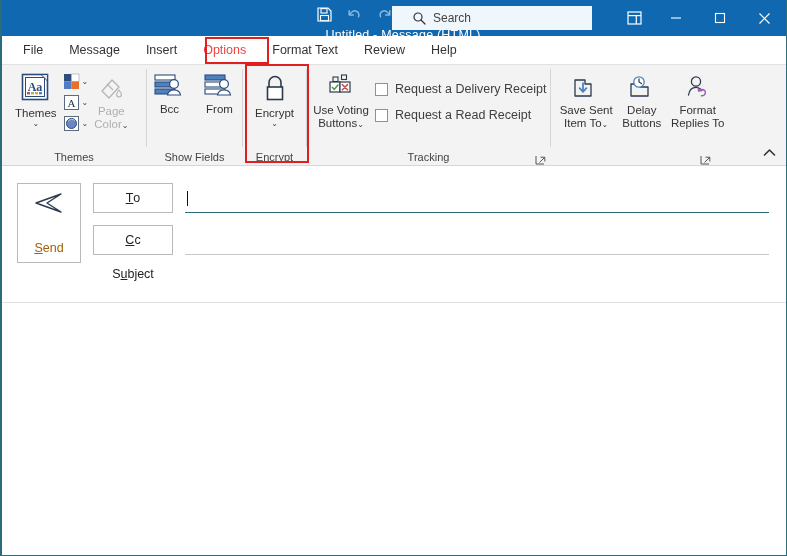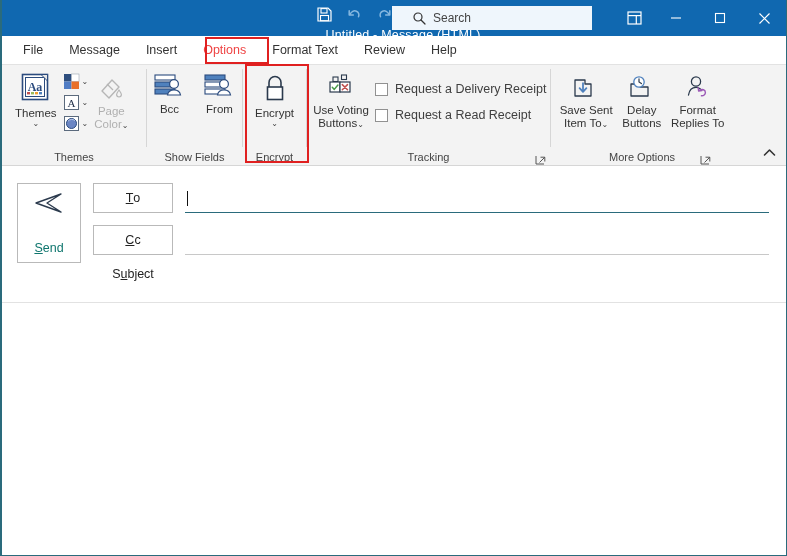--- a/index.html
+++ b/index.html
@@ -125,21 +125,21 @@
   .compose {
     height: 137px; background: #ffffff; display: flex; flex-shrink: 0;
     border-bottom: 1px solid #e2e2e2; position: relative;
   }
   .send-wrap { padding: 17px 0 0 15px; }
   .send-btn {
     width: 64px; height: 80px; border: 1px solid #b9b9b9; background: #fff;
     display: flex; flex-direction: column; align-items: center; justify-content: center;
     cursor: pointer;
   }
-  .send-btn .lbl { font-size: 12.5px; color: #0f766e; margin-top: 26px; }
+  .send-btn .lbl { font-size: 12.5px; color: #a16207; margin-top: 26px; }
   .fields-col { padding: 17px 0 0 12px; display: flex; flex-direction: column; }
   .recip-btn {
     width: 80px; height: 30px; border: 1px solid #b9b9b9; background: #fff;
     display: flex; align-items: center; justify-content: center; cursor: pointer;
     font-size: 12.5px; color: #222;
   }
   .recip-btn + .recip-btn { margin-top: 12px; }
   .subject-lbl {
     font-size: 12.5px; color: #222; text-align: center; width: 80px; margin-top: 12px;
   }
@@ -443,21 +443,20 @@
               <path d="M18 16.5c3.4-2 6.4-.6 6.4 2 0 2.2-1.9 3.4-4 3.2" fill="none" stroke="#9b59b6" stroke-width="1.4" stroke-linecap="round"></path>
               <path d="M17.2 13.6L17.6 17l3.4-.5" fill="none" stroke="#9b59b6" stroke-width="1.4" stroke-linecap="round" stroke-linejoin="round"></path>
             </svg>
           </span>
           <span class="lbl">
             <span>Format</span><br>
             <span>Replies To</span>
           </span>
         </div>
       </div>
-      <div class="group-label">More Options</div>
       <div class="dialog-launcher" style="right:22px;">
         <svg width="11" height="11" viewBox="0 0 11 11">
             <path d="M1 1v8h8" fill="none" stroke="#555" stroke-width="1"></path>
             <path d="M9.8 2.2L4.5 7.5" stroke="#555" stroke-width="1"></path>
             <path d="M9.8 6.5v-4.3H5.5" fill="none" stroke="#555" stroke-width="1"></path>
           </svg>
       </div>
     </div>
 
     <div class="collapse-ribbon">

